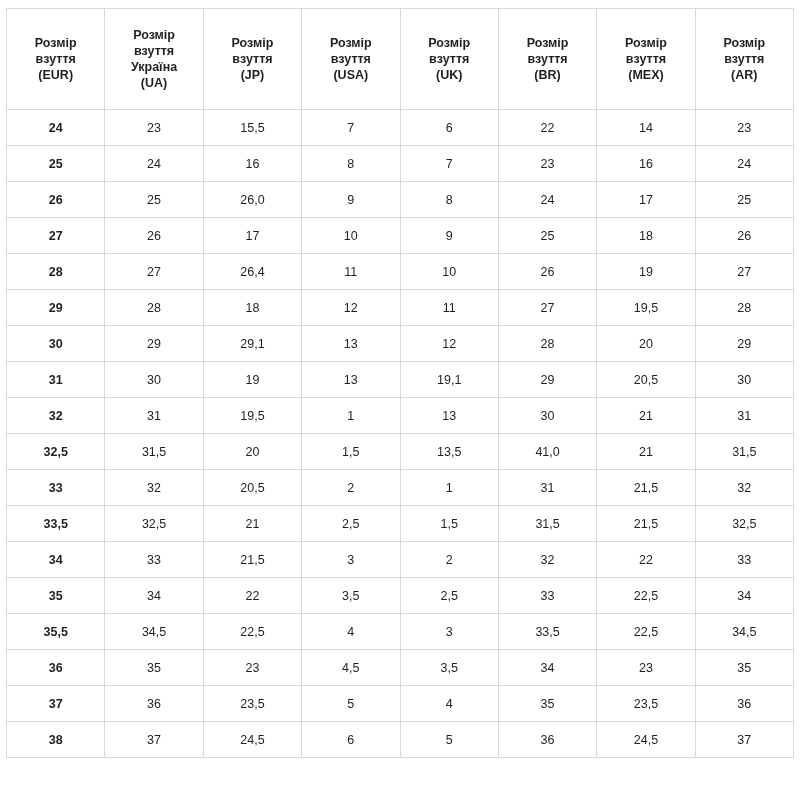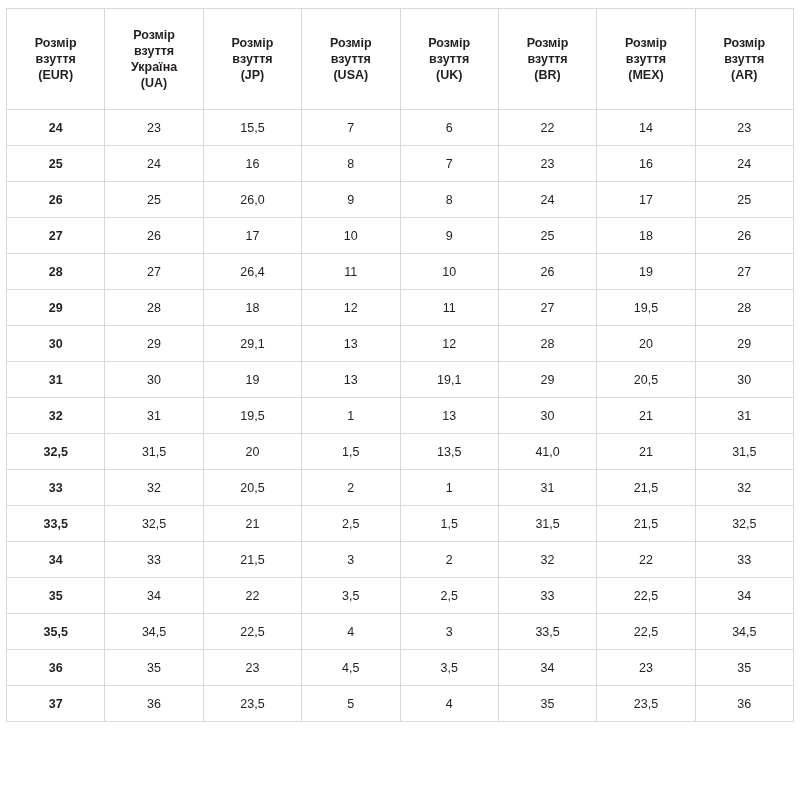--- a/index.html
+++ b/index.html
@@ -265,15 +265,25 @@
         <tr>
           <td class="col-eur">37</td>
           <td>36</td>
           <td>23,5</td>
           <td>5</td>
           <td>4</td>
           <td>35</td>
           <td>23,5</td>
           <td>36</td>
         </tr>
+        <tr>
+          <td class="col-eur">38</td>
+          <td>37</td>
+          <td>24,5</td>
+          <td>6</td>
+          <td>5</td>
+          <td>36</td>
+          <td>24,5</td>
+          <td>37</td>
+        </tr>
       </tbody>
   </table>
 </div>
 
 </body></html>

